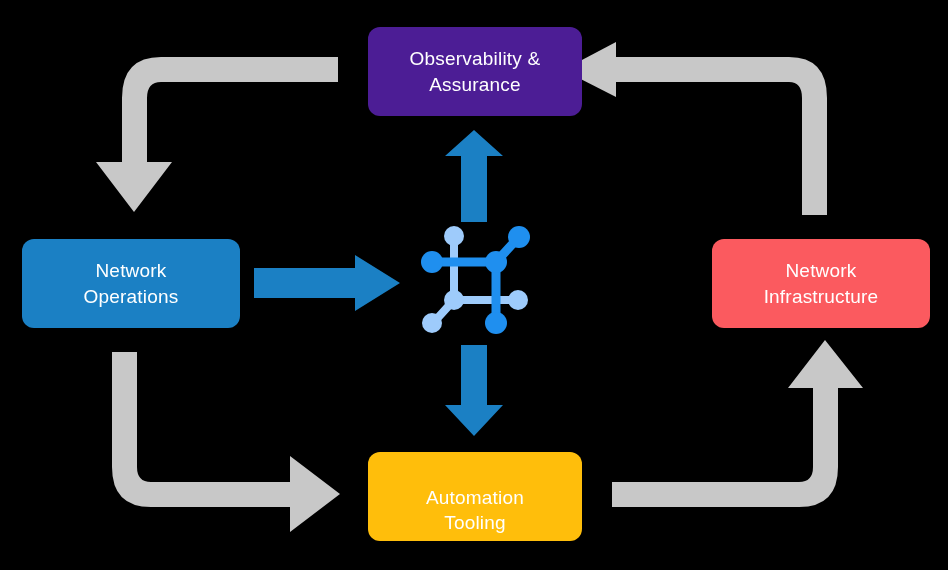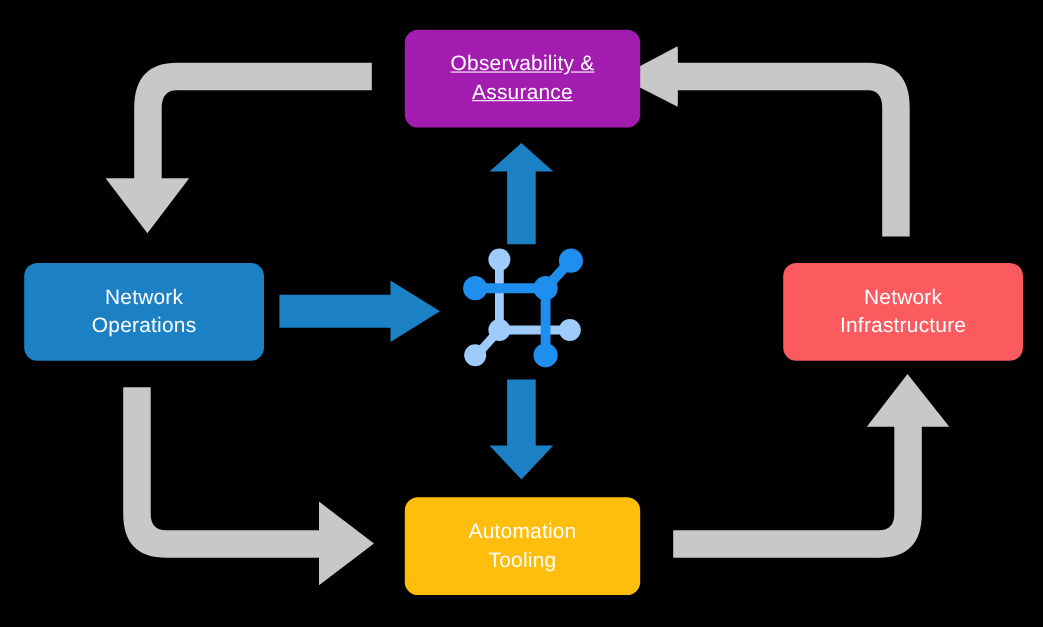--- a/index.html
+++ b/index.html
@@ -57,20 +57,21 @@
     left: 712px;
     top: 239px;
     width: 218px;
     height: 89px;
   }
   #box-automation-tooling {
     left: 368px;
     top: 452px;
     width: 214px;
     height: 89px;
+    align-items: flex-end;
   }
   .box-label {
     white-space: pre-line;
     display: block;
   }
   #center-icon {
     position: absolute;
     left: 418px;
     top: 222px;
     width: 116px;
@@ -165,21 +166,21 @@
       <circle cx="14" cy="101" r="10"></circle>
     </g>
     <g fill="#1f8fef">
       <circle cx="14" cy="40" r="11"></circle>
       <circle cx="78" cy="40" r="11"></circle>
       <circle cx="101" cy="15" r="11"></circle>
       <circle cx="78" cy="101" r="11"></circle>
     </g>
   </svg>
 
-  <div class="node-box" id="box-observability" style="background:#a21caf;text-decoration:underline;">
+  <div class="node-box" id="box-observability" style="background:#4c1d95;">
     <span class="box-label">Observability &amp;
 Assurance</span>
   </div>
 
   <div class="node-box" id="box-network-operations" style="background:#1b80c4;">
     <span class="box-label">Network
 Operations</span>
   </div>
 
   <div class="node-box" id="box-network-infrastructure" style="background:#fb5a5f;">

